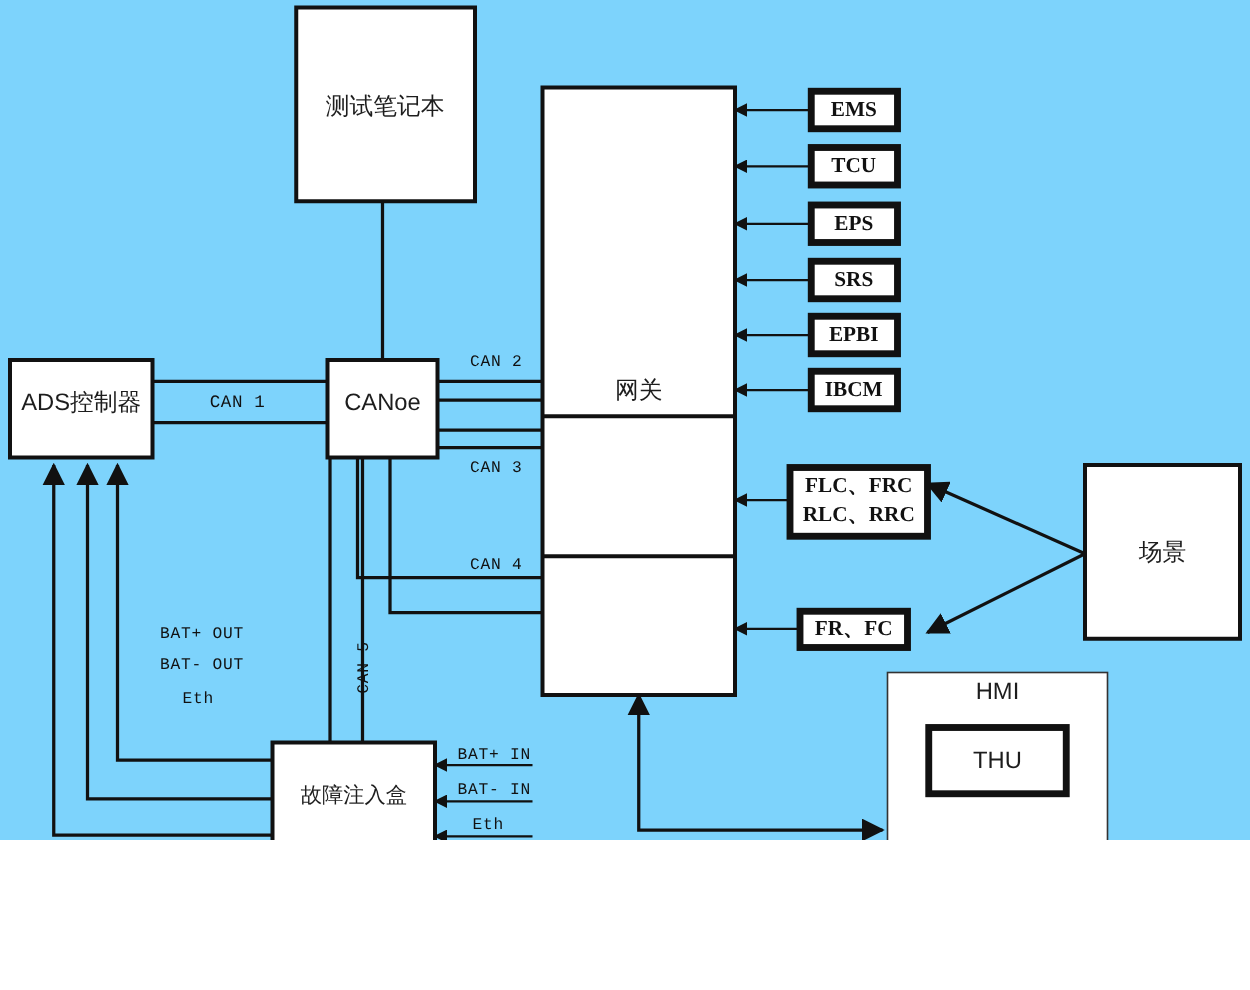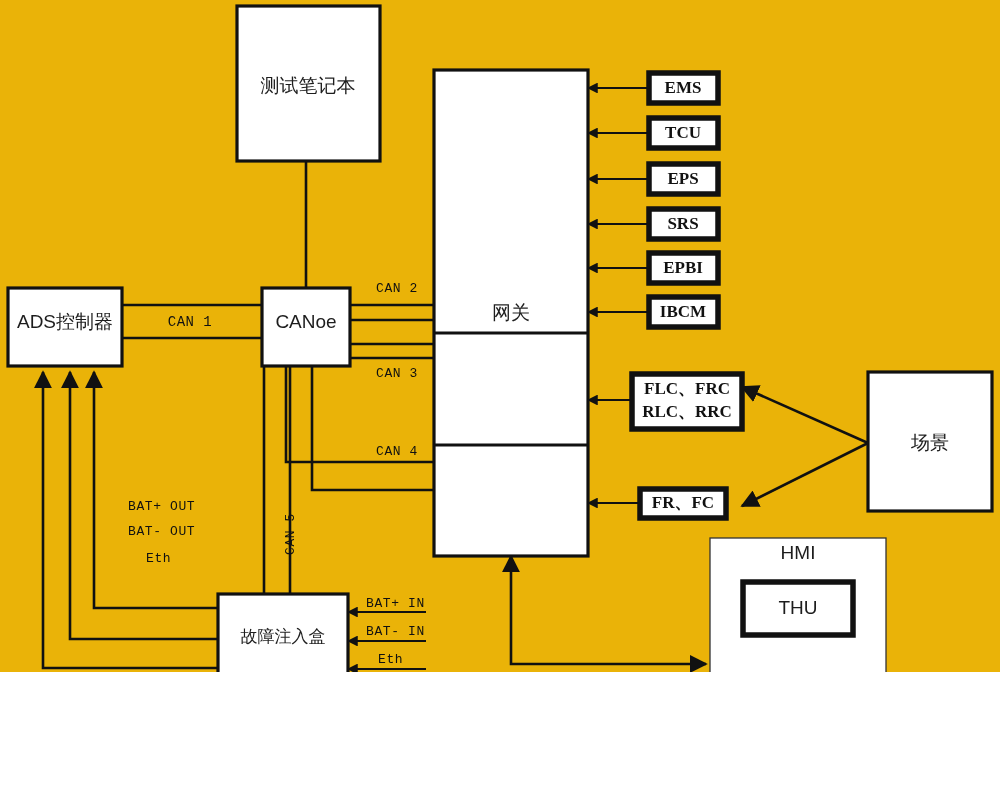--- a/index.html
+++ b/index.html
@@ -8,21 +8,21 @@
     padding: 0;
     background: #ffffff;
   }
   body {
     font-family: "Liberation Sans", sans-serif;
   }
   #canvas {
     position: relative;
     width: 1000px;
     height: 672px;
-    background: #eab308;
+    background: #7dd3fc;
     overflow: hidden;
   }
   #diagram-svg {
     position: absolute;
     left: 0;
     top: 0;
     width: 1000px;
     height: 792px;
   }
   .node-label-cn {

